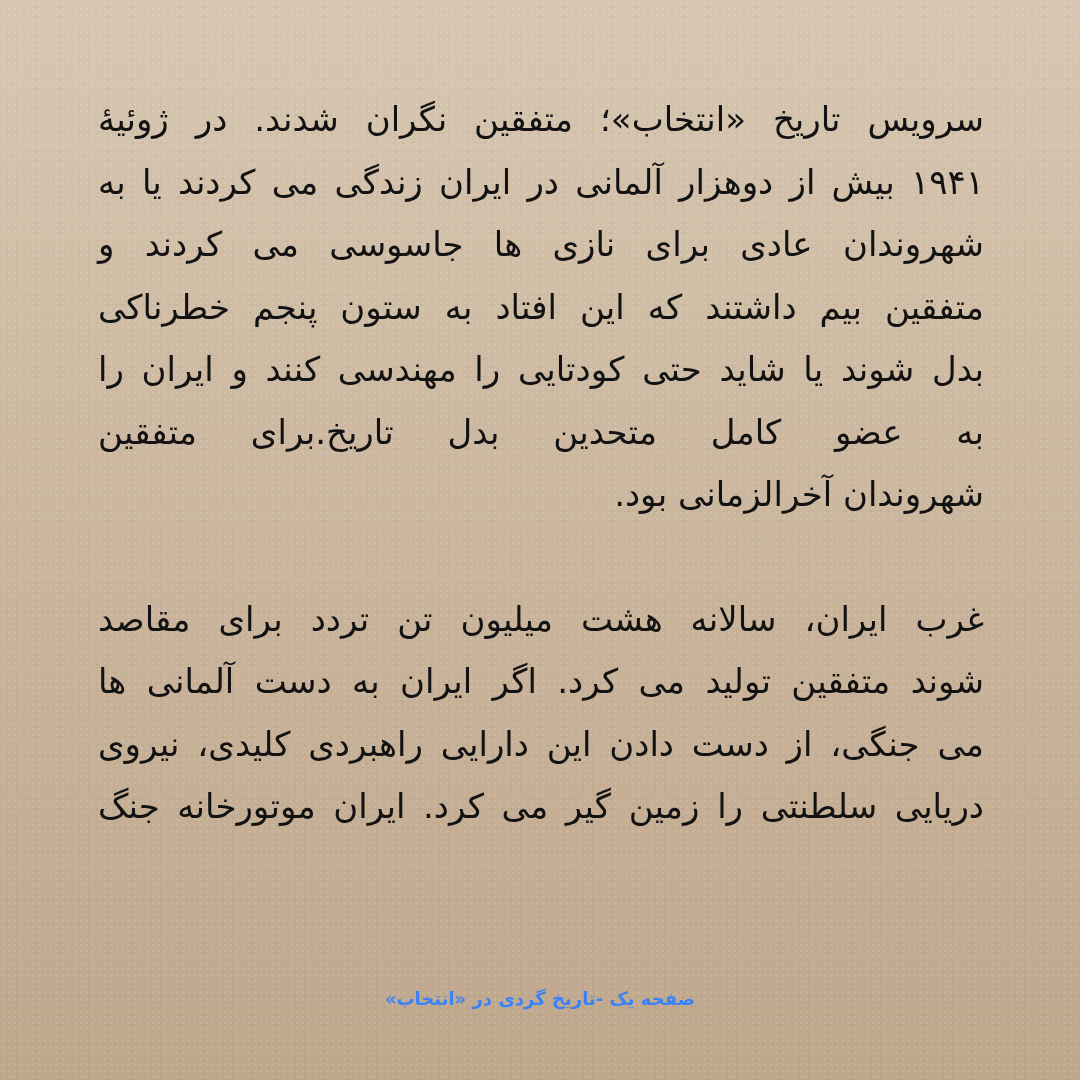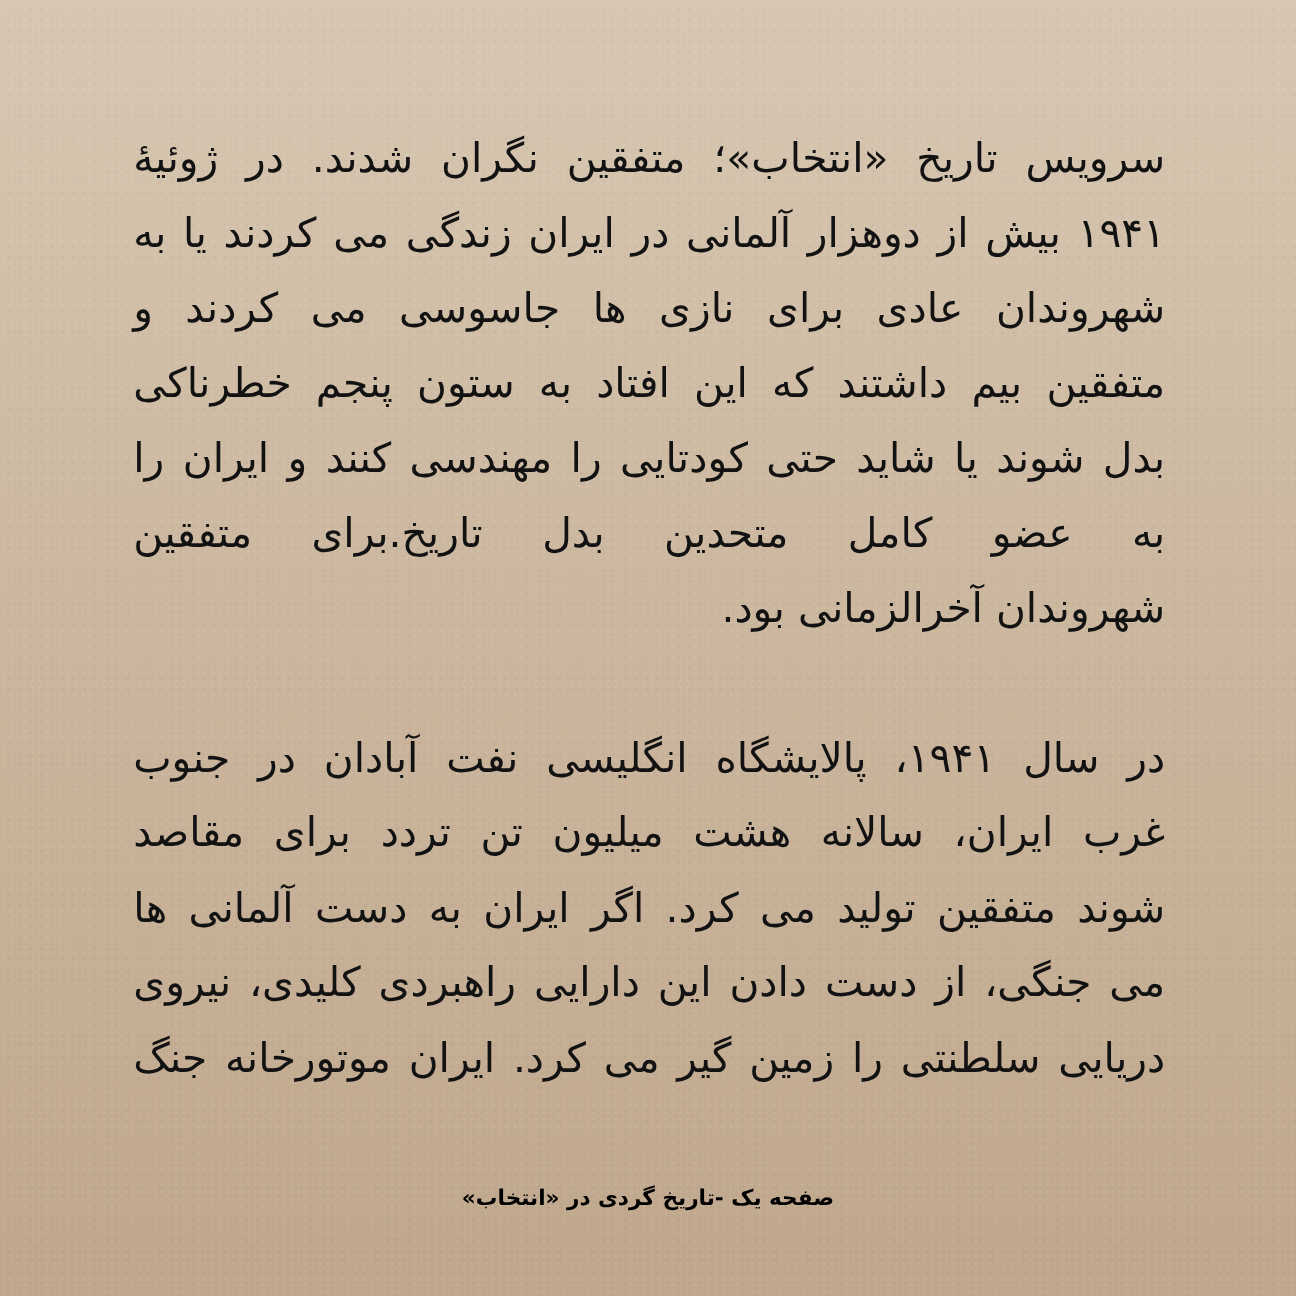--- a/index.html
+++ b/index.html
@@ -26,21 +26,21 @@
       pointer-events: none;
     }
     .content {
       position: absolute;
       left: 98px;
       top: 88px;
       width: 886px;
       direction: rtl;
     }
     .paragraph {
-      margin: 13px;
+      margin: 0;
       font-size: 34px;
       line-height: 62.5px;
       text-align: justify;
       text-align-last: justify;
     }
     .paragraph .line {
       display: block;
       text-align: justify;
       text-align-last: justify;
       white-space: nowrap;
@@ -52,40 +52,39 @@
     .p2 { margin-top: 62px; }
     .footer {
       position: absolute;
       left: 0;
       width: 1080px;
       top: 988px;
       text-align: center;
       direction: rtl;
       font-size: 18px;
       font-weight: bold;
-      color: #000000;
+      color: #3b82f6;
     }
   </style>
 </head>
 <body>
 
 <div class="texture"></div>
 
 <div class="content">
   <div class="paragraph p1">
     <span class="line">سرویس تاریخ «انتخاب»؛ متفقین نگران شدند. در ژوئیهٔ</span>
     <span class="line">۱۹۴۱ بیش از دوهزار آلمانی در ایران زندگی می کردند یا به</span>
     <span class="line">شهروندان عادی برای نازی ها جاسوسی می کردند و</span>
     <span class="line">متفقین بیم داشتند که این افتاد به ستون پنجم خطرناکی</span>
     <span class="line">بدل شوند یا شاید حتی کودتایی را مهندسی کنند و ایران را</span>
     <span class="line">به عضو کامل متحدین بدل تاریخ.برای متفقین</span>
     <span class="line last">شهروندان آخرالزمانی بود.</span>
   </div>
   <div class="paragraph p2">
-    <span class="line">در سال ۱۹۴۱، پالایشگاه انگلیسی نفت آبادان در جنوب</span>
     <span class="line">غرب ایران، سالانه هشت میلیون تن تردد برای مقاصد</span>
     <span class="line">شوند متفقین تولید می کرد. اگر ایران به دست آلمانی ها</span>
     <span class="line">می جنگی، از دست دادن این دارایی راهبردی کلیدی، نیروی</span>
     <span class="line">دریایی سلطنتی را زمین گیر می کرد. ایران موتورخانه جنگ</span>
   </div>
 </div>
 
 <div class="footer">صفحه یک -تاریخ گردی در «انتخاب»</div>
 
 </body></html>

